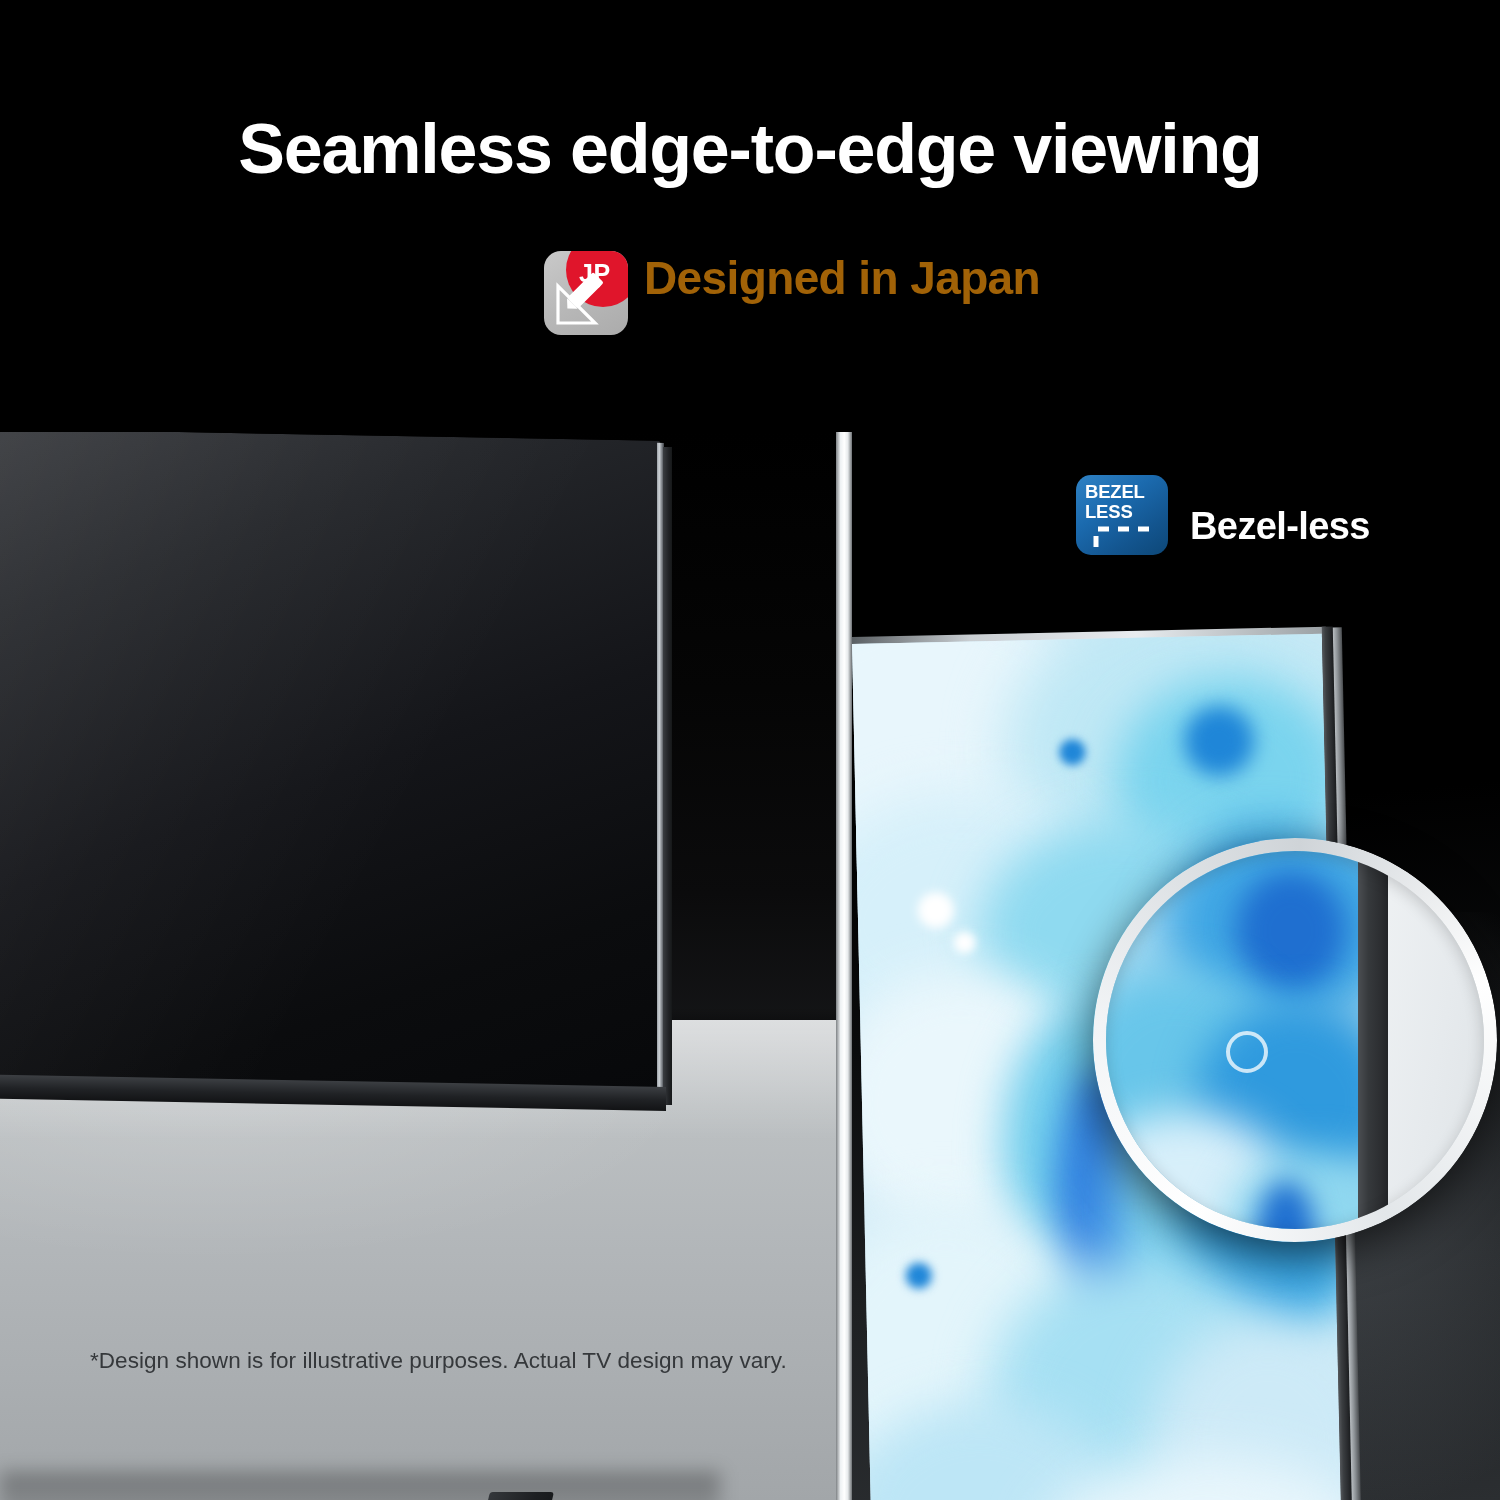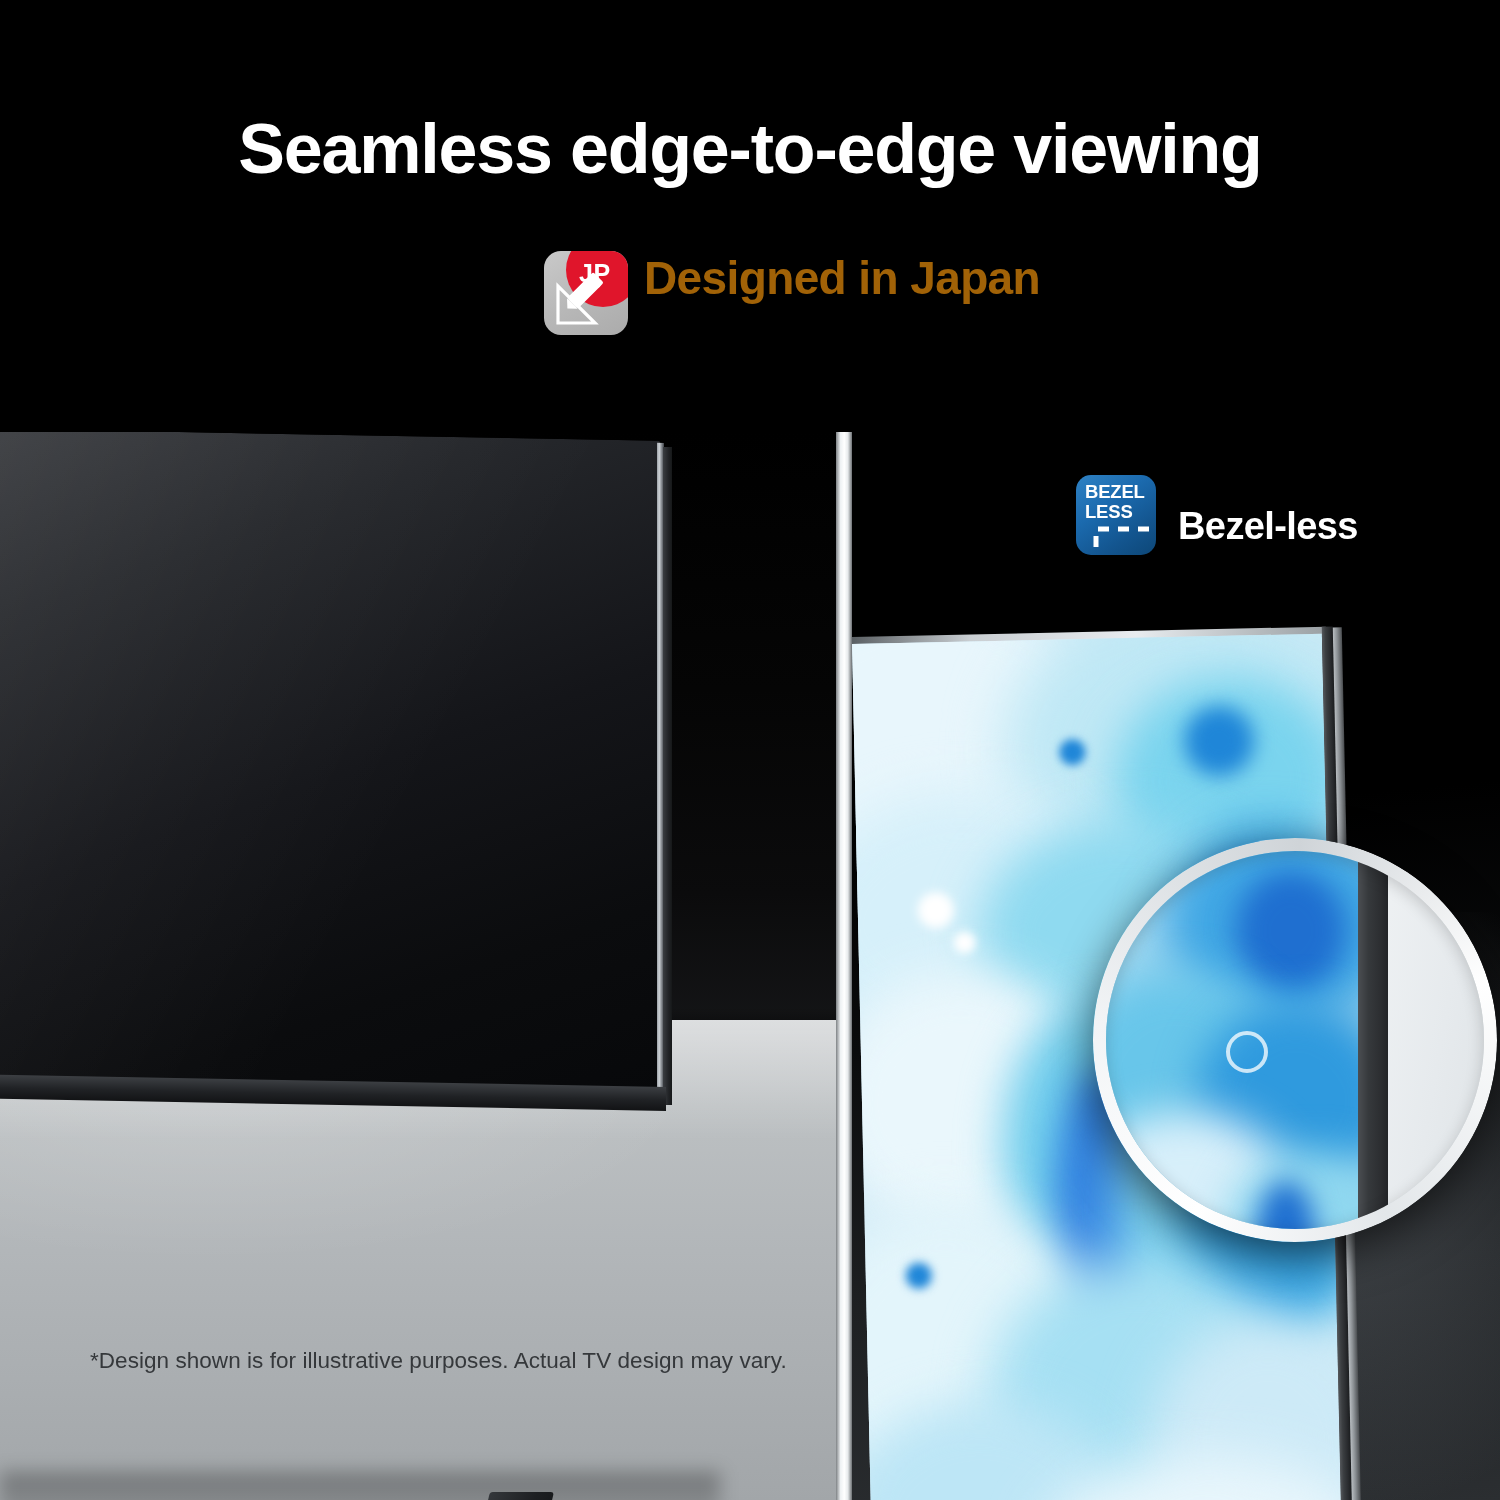--- a/index.html
+++ b/index.html
@@ -78,21 +78,21 @@
            background:linear-gradient(90deg,#7e8285 0%,#eef1f3 28%,#ffffff 52%,#e7eaec 74%,#6d7174 100%);}
 
   
   #right-scene{position:absolute;left:852px;top:432px;width:648px;height:1068px;overflow:hidden;
                background:linear-gradient(175deg,#000 0%,#000 36%,#0a0b0c 55%,#1e2022 78%,#2b2e31 100%);}
   #rw-glow{position:absolute;left:250px;top:480px;width:560px;height:620px;
            background:radial-gradient(ellipse at 40% 45%, rgba(150,160,170,.30), rgba(0,0,0,0) 68%);}
 
   
   #bz-row{position:absolute;left:224px;top:38px;height:90px;display:flex;align-items:center;gap:22px;}
-  .bz-badge{position:relative;width:80px;height:80px;border-radius:15px;
+  .bz-badge{position:relative;width:92px;height:80px;border-radius:15px;
             background:linear-gradient(145deg,#2f82c4 0%,#1b6aae 38%,#13558f 72%,#0d4777 100%);
             overflow:hidden;flex:0 0 auto;}
   .bz-txt{position:absolute;left:9px;top:7px;color:#fff;font-size:18.5px;font-weight:700;
           line-height:19.5px;letter-spacing:-.2px;}
   .bz-dash{position:absolute;}
   #bz-label{color:#fff;font-size:38px;font-weight:700;letter-spacing:-.6px;white-space:nowrap;margin-top:23px;}
 
   
   #rtv{position:absolute;left:0px;top:212px;width:520px;height:900px;
        transform:rotate(-1.25deg);transform-origin:left top;}

